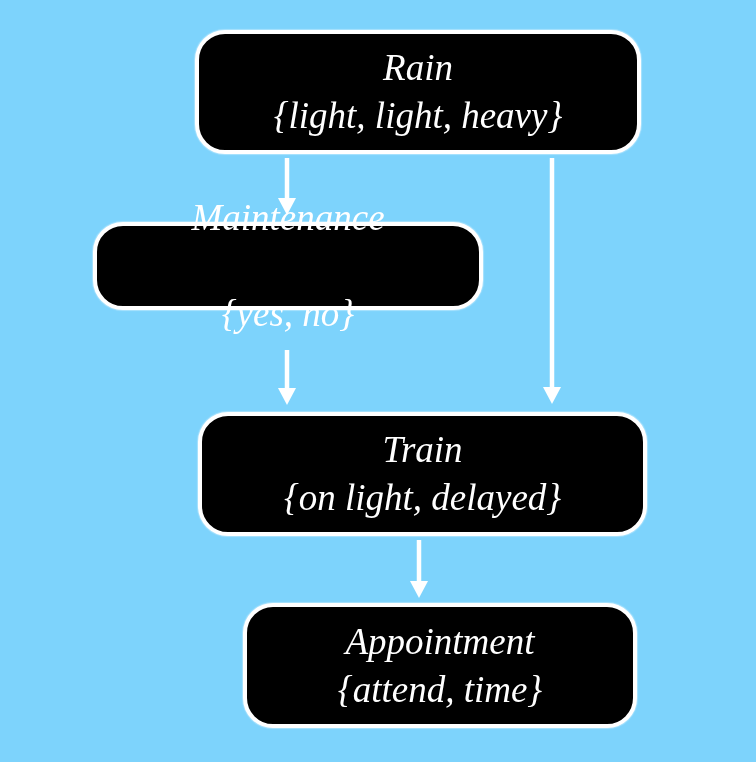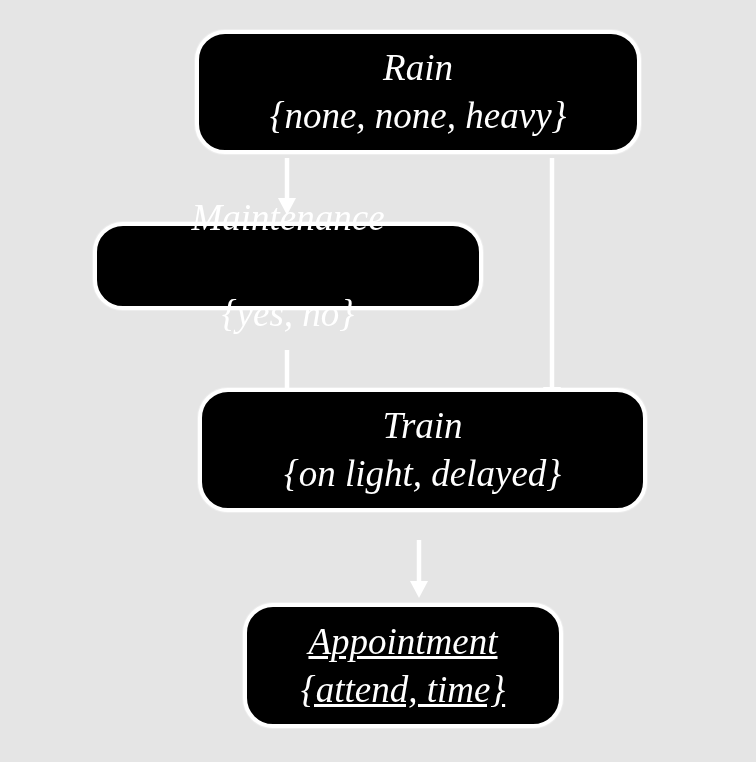--- a/index.html
+++ b/index.html
@@ -4,21 +4,21 @@
 <style>
   html, body {
     margin: 0;
     padding: 0;
     background: #000000;
   }
   .canvas {
     position: relative;
     width: 756px;
     height: 762px;
-    background: #e5e5e5;
+    background: #7dd3fc;
     overflow: hidden;
     font-family: "Liberation Serif", "DejaVu Serif", serif;
   }
   .edge-layer {
     position: absolute;
     left: 0;
     top: 0;
     width: 756px;
     height: 762px;
     pointer-events: none;
@@ -40,22 +40,22 @@
     line-height: 48px;
     box-shadow: 0 0 1px 1px rgba(255,255,255,0.35);
   }
   .node .node-label,
   .node .node-values {
     display: block;
     white-space: nowrap;
   }
   #node-rain        { left: 195px; top:  30px; width: 446px; height: 124px; }
   #node-maintenance { left:  93px; top: 222px; width: 390px; height: 88px; gap: 48px; }
-  #node-train       { left: 198px; top: 388px; width: 449px; height: 124px; }
-  #node-appointment { left: 243px; top: 603px; width: 320px; height: 125px; text-decoration: underline; }
+  #node-train       { left: 198px; top: 412px; width: 449px; height: 124px; }
+  #node-appointment { left: 243px; top: 603px; width: 394px; height: 125px; }
 </style>
 </head>
 <body>
 
 <div class="canvas">
 
   <svg class="edge-layer" width="756" height="762" viewBox="0 0 756 762" xmlns="http://www.w3.org/2000/svg">
     <g stroke="#ffffff" fill="#ffffff">
       <line x1="287" y1="158" x2="287" y2="200" stroke-width="4.5"></line>
       <polygon points="278,198 296,198 287,215" stroke="none"></polygon>
@@ -69,21 +69,21 @@
       <polygon points="278,388 296,388 287,405" stroke="none"></polygon>
     </g>
     <g stroke="#ffffff" fill="#ffffff">
       <line x1="419" y1="540" x2="419" y2="583" stroke-width="4.5"></line>
       <polygon points="410,581 428,581 419,598" stroke="none"></polygon>
     </g>
   </svg>
 
   <div class="node" id="node-rain">
     <span class="node-label">Rain</span>
-    <span class="node-values">{none, none, heavy}</span>
+    <span class="node-values">{light, light, heavy}</span>
   </div>
 
   <div class="node" id="node-maintenance">
     <span class="node-label">Maintenance</span>
     <span class="node-values">{yes, no}</span>
   </div>
 
   <div class="node" id="node-train">
     <span class="node-label">Train</span>
     <span class="node-values">{on light, delayed}</span>

